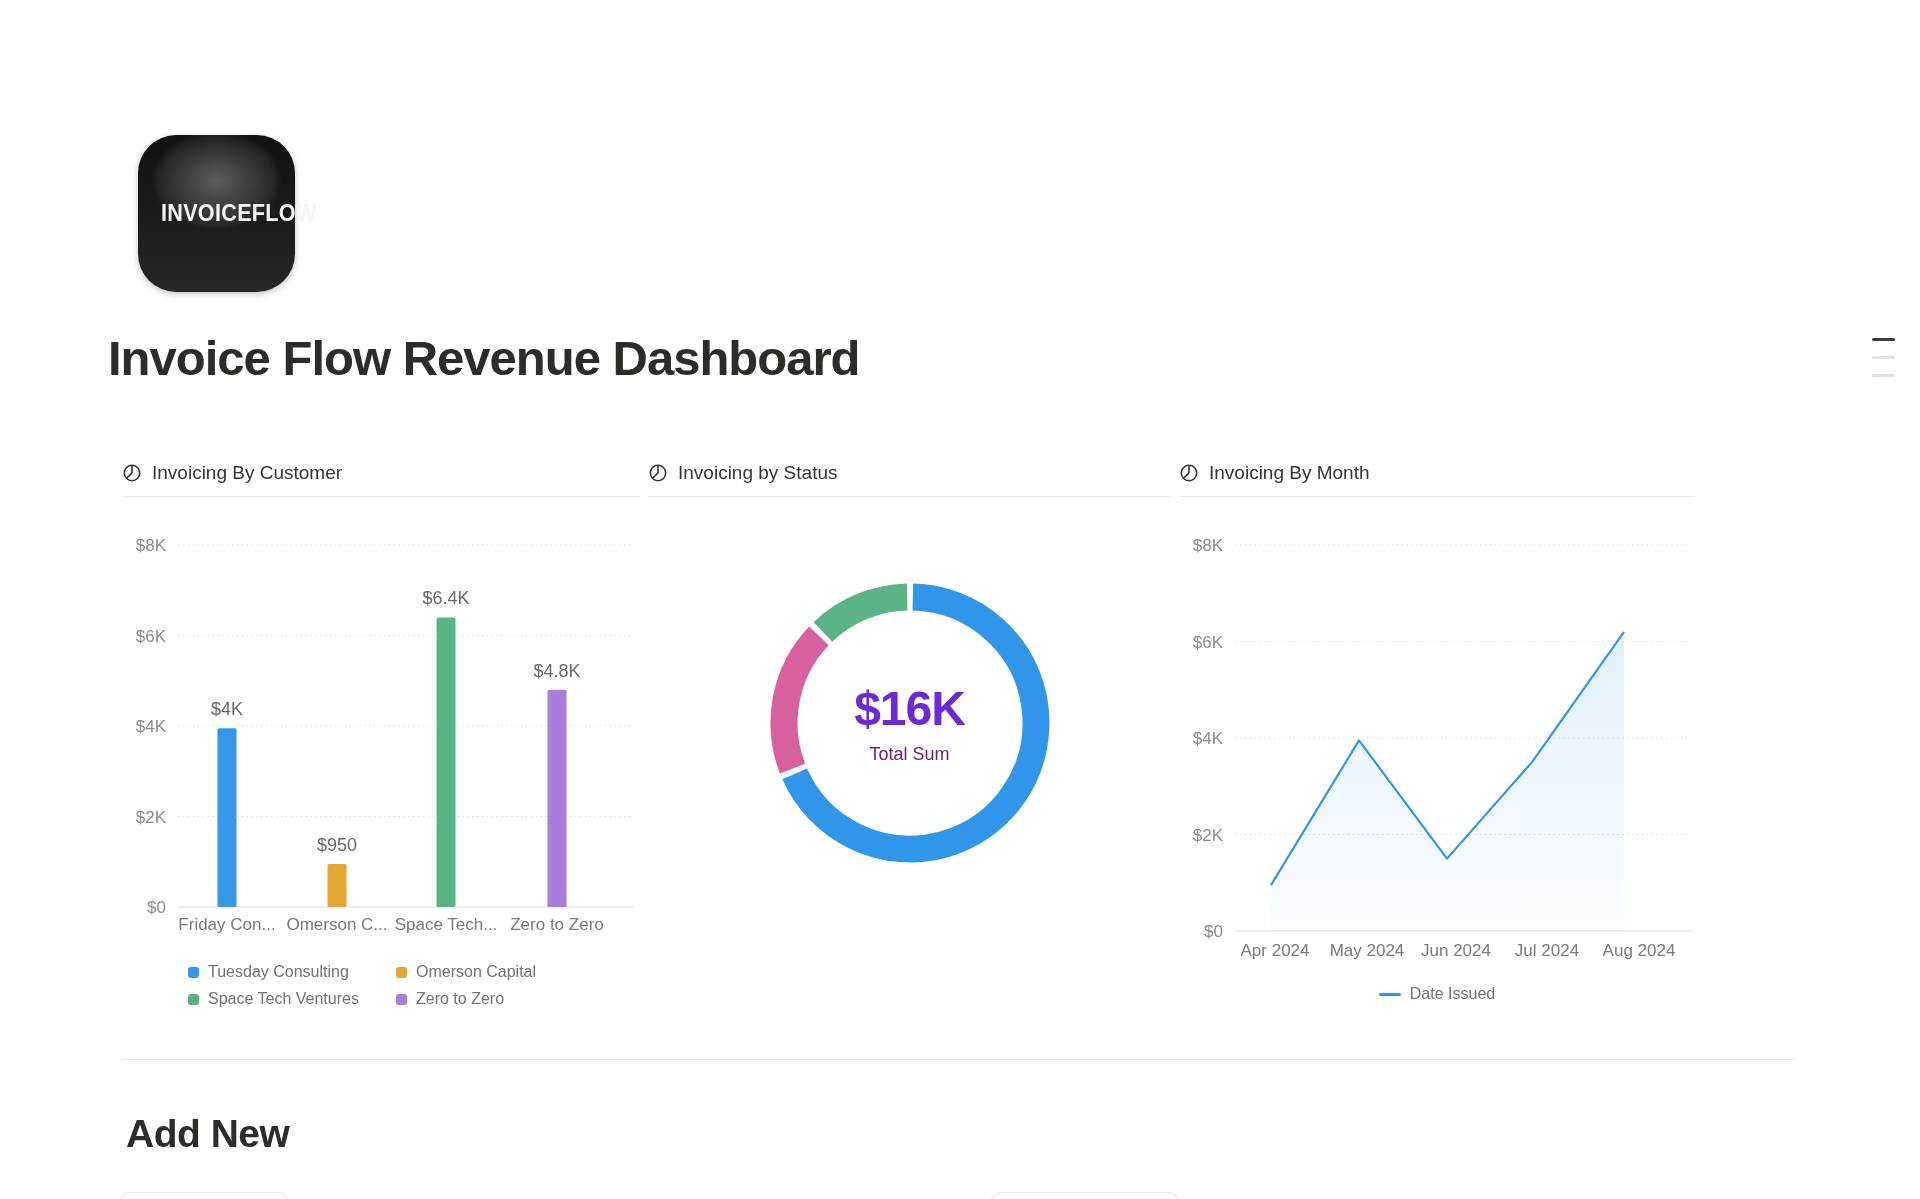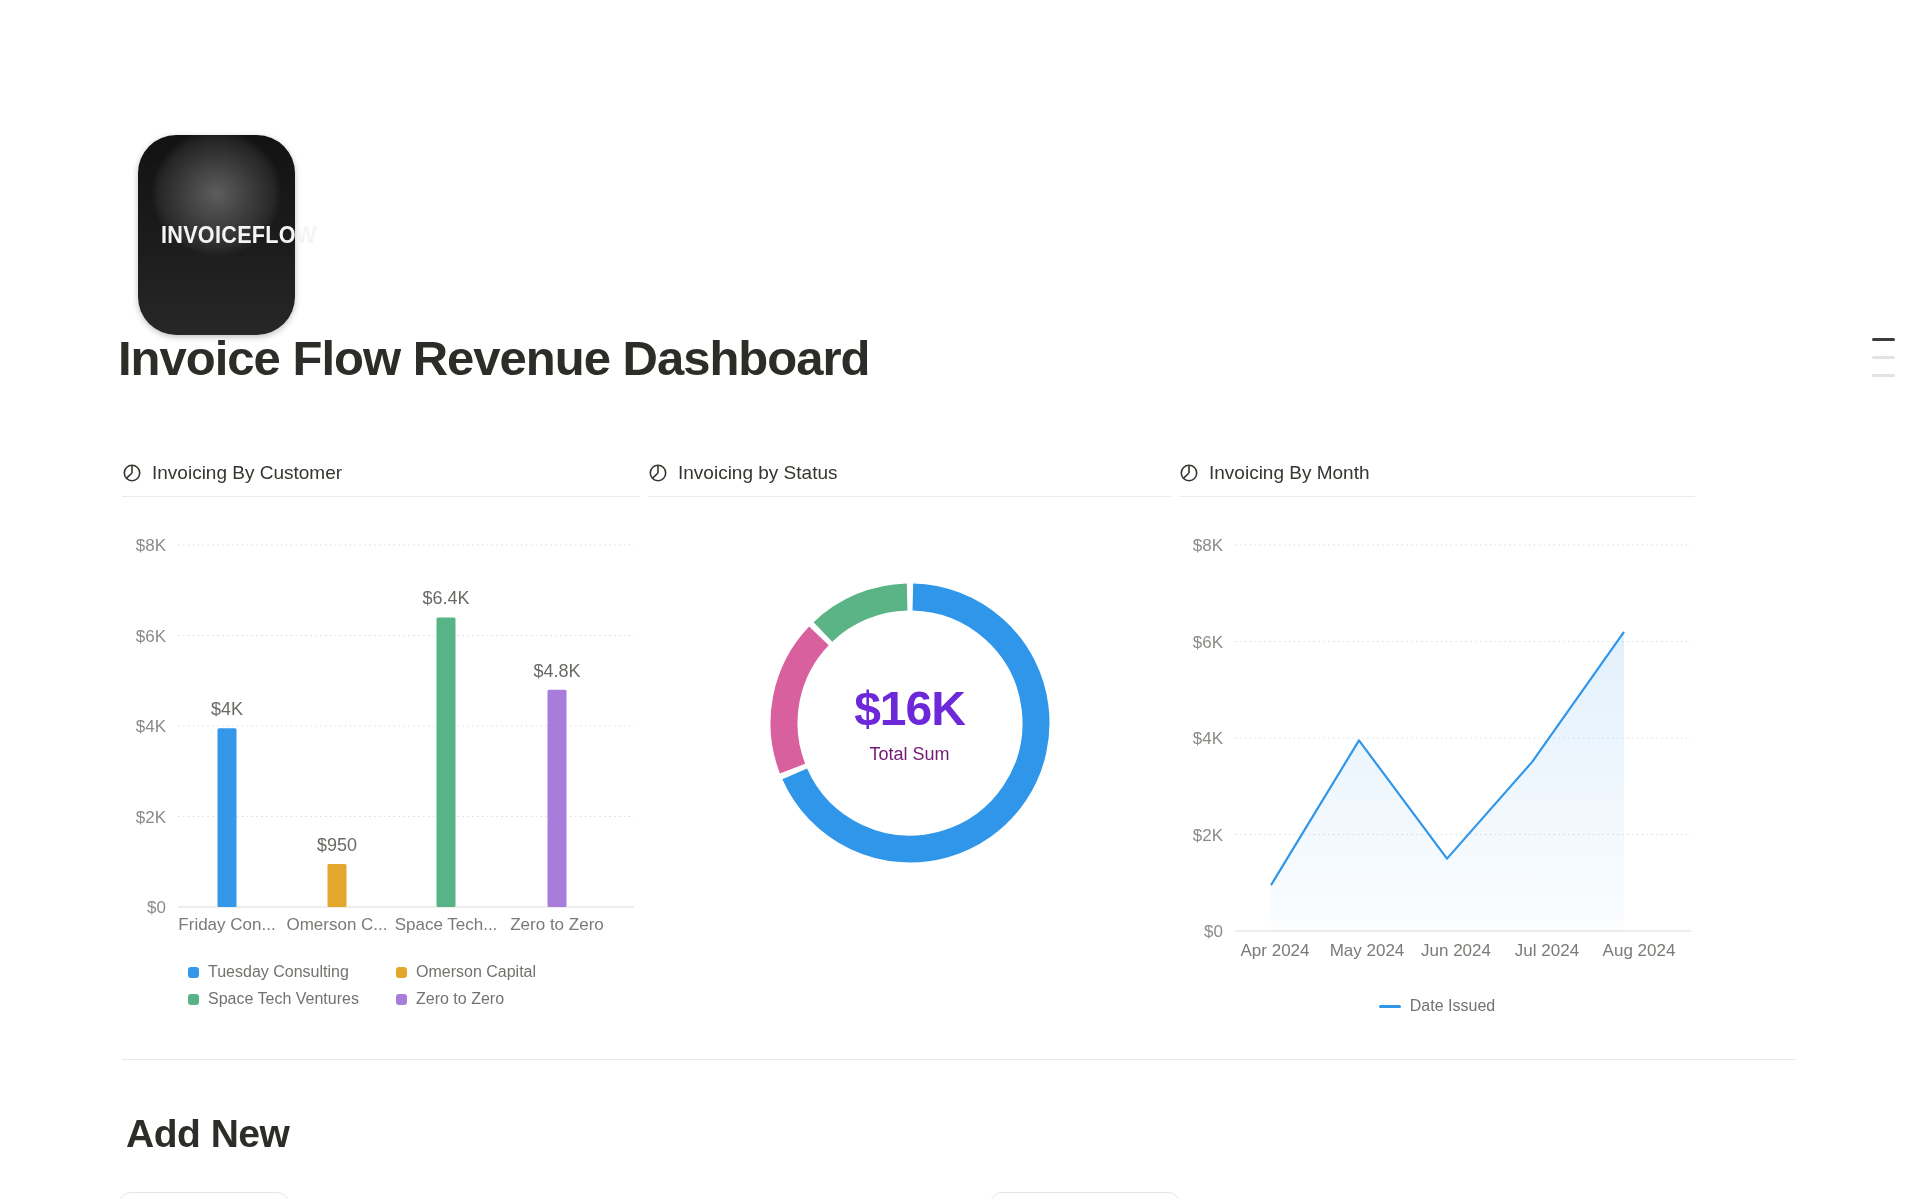--- a/index.html
+++ b/index.html
@@ -1,35 +1,35 @@
 <!DOCTYPE html>
 <html><head>
 <meta charset="utf-8">
 <style>
   * { margin:0; padding:0; box-sizing:border-box; }
   html,body { width:1920px; height:1199px; background:#ffffff;
     font-family:"Liberation Sans", sans-serif; color:#32302c; overflow:hidden; position:relative; }
 
   
   .logo {
-    position:absolute; left:138px; top:135px; width:157px; height:200px;
+    position:absolute; left:138px; top:135px; width:157px; height:157px;
     border-radius:38px;
     background:
       radial-gradient(ellipse 58% 44% at 50% 29%, rgba(255,255,255,0.30), rgba(255,255,255,0.07) 62%, rgba(255,255,255,0) 72%),
       linear-gradient(180deg,#121212 0%,#1c1c1c 55%,#272727 100%);
     display:flex; align-items:center; justify-content:center;
     box-shadow:0 2px 6px rgba(0,0,0,0.25);
     padding-left:44px;
   }
   .logo span {
     color:#f4f4f4; font-weight:700; font-size:23px; letter-spacing:0.3px;
     transform:scale(0.94,1.06);
   }
   h1.page-title {
-    position:absolute; left:118px; top:330px; font-size:49px; font-weight:700;
+    position:absolute; left:108px; top:330px; font-size:49px; font-weight:700;
     letter-spacing:-1px; color:#2e2c28;
   }
   .toc { position:absolute; left:1872px; top:338px; width:23px; height:44px; cursor:pointer; }
   .toc i { display:block; height:3px; border-radius:2px; background:#e2e2e0; margin-bottom:15px; }
   .toc i:first-child { background:#3c3c3a; }
 
   
   .charts { position:absolute; left:122px; top:461px; width:1674px;
     display:grid; grid-template-columns:518px 523px 516px; column-gap:57px;gap:8px; }
   .chart-header { display:flex; align-items:center; gap:10px; padding-bottom:12px;
@@ -46,21 +46,21 @@
     align-items:center; justify-content:center; pointer-events:none; }
   .donut-value { font-size:48px; font-weight:700; color:#6d28d9; letter-spacing:-1px; }
   .donut-sub { font-size:18px; color:#701a75; margin-top:8px; }
 
   
   .legend { display:grid; font-size:16px; color:#73726e; row-gap:9px; }
   .legend-item { display:flex; align-items:center; gap:9px; white-space:nowrap; }
   .swatch { width:11px; height:11px; border-radius:3px; flex:0 0 auto; }
   .legend-1 { margin:13px 0 0 66px; grid-template-columns:208px auto; }
   .legend-2 { margin:86px 0 0 96px; grid-template-columns:183px auto; }
-  .legend-3 { margin-top:12px; display:flex; justify-content:center;text-align:center; }
+  .legend-3 { display:flex; justify-content:center;text-align:center; }
   .line-swatch { width:22px; height:3px; border-radius:2px; flex:0 0 auto; }
 
   
   .bottom-divider { position:absolute; left:122px; top:1059px; width:1674px; height:1px; background:#e9e9e7; }
   h2.section-heading { position:absolute; left:126px; top:1112px; font-size:39px; font-weight:700;
     letter-spacing:-0.5px; color:#2e2c28; }
   .stub-card { position:absolute; top:1192px; height:34px; background:#ffffff;
     border:1px solid #e6e5e2; border-radius:12px; box-shadow:0 1px 2px rgba(15,15,15,0.04); cursor:pointer; }
   .stub-card.c1 { left:119px; width:170px; }
   .stub-card.c2 { left:990px; width:190px; }

